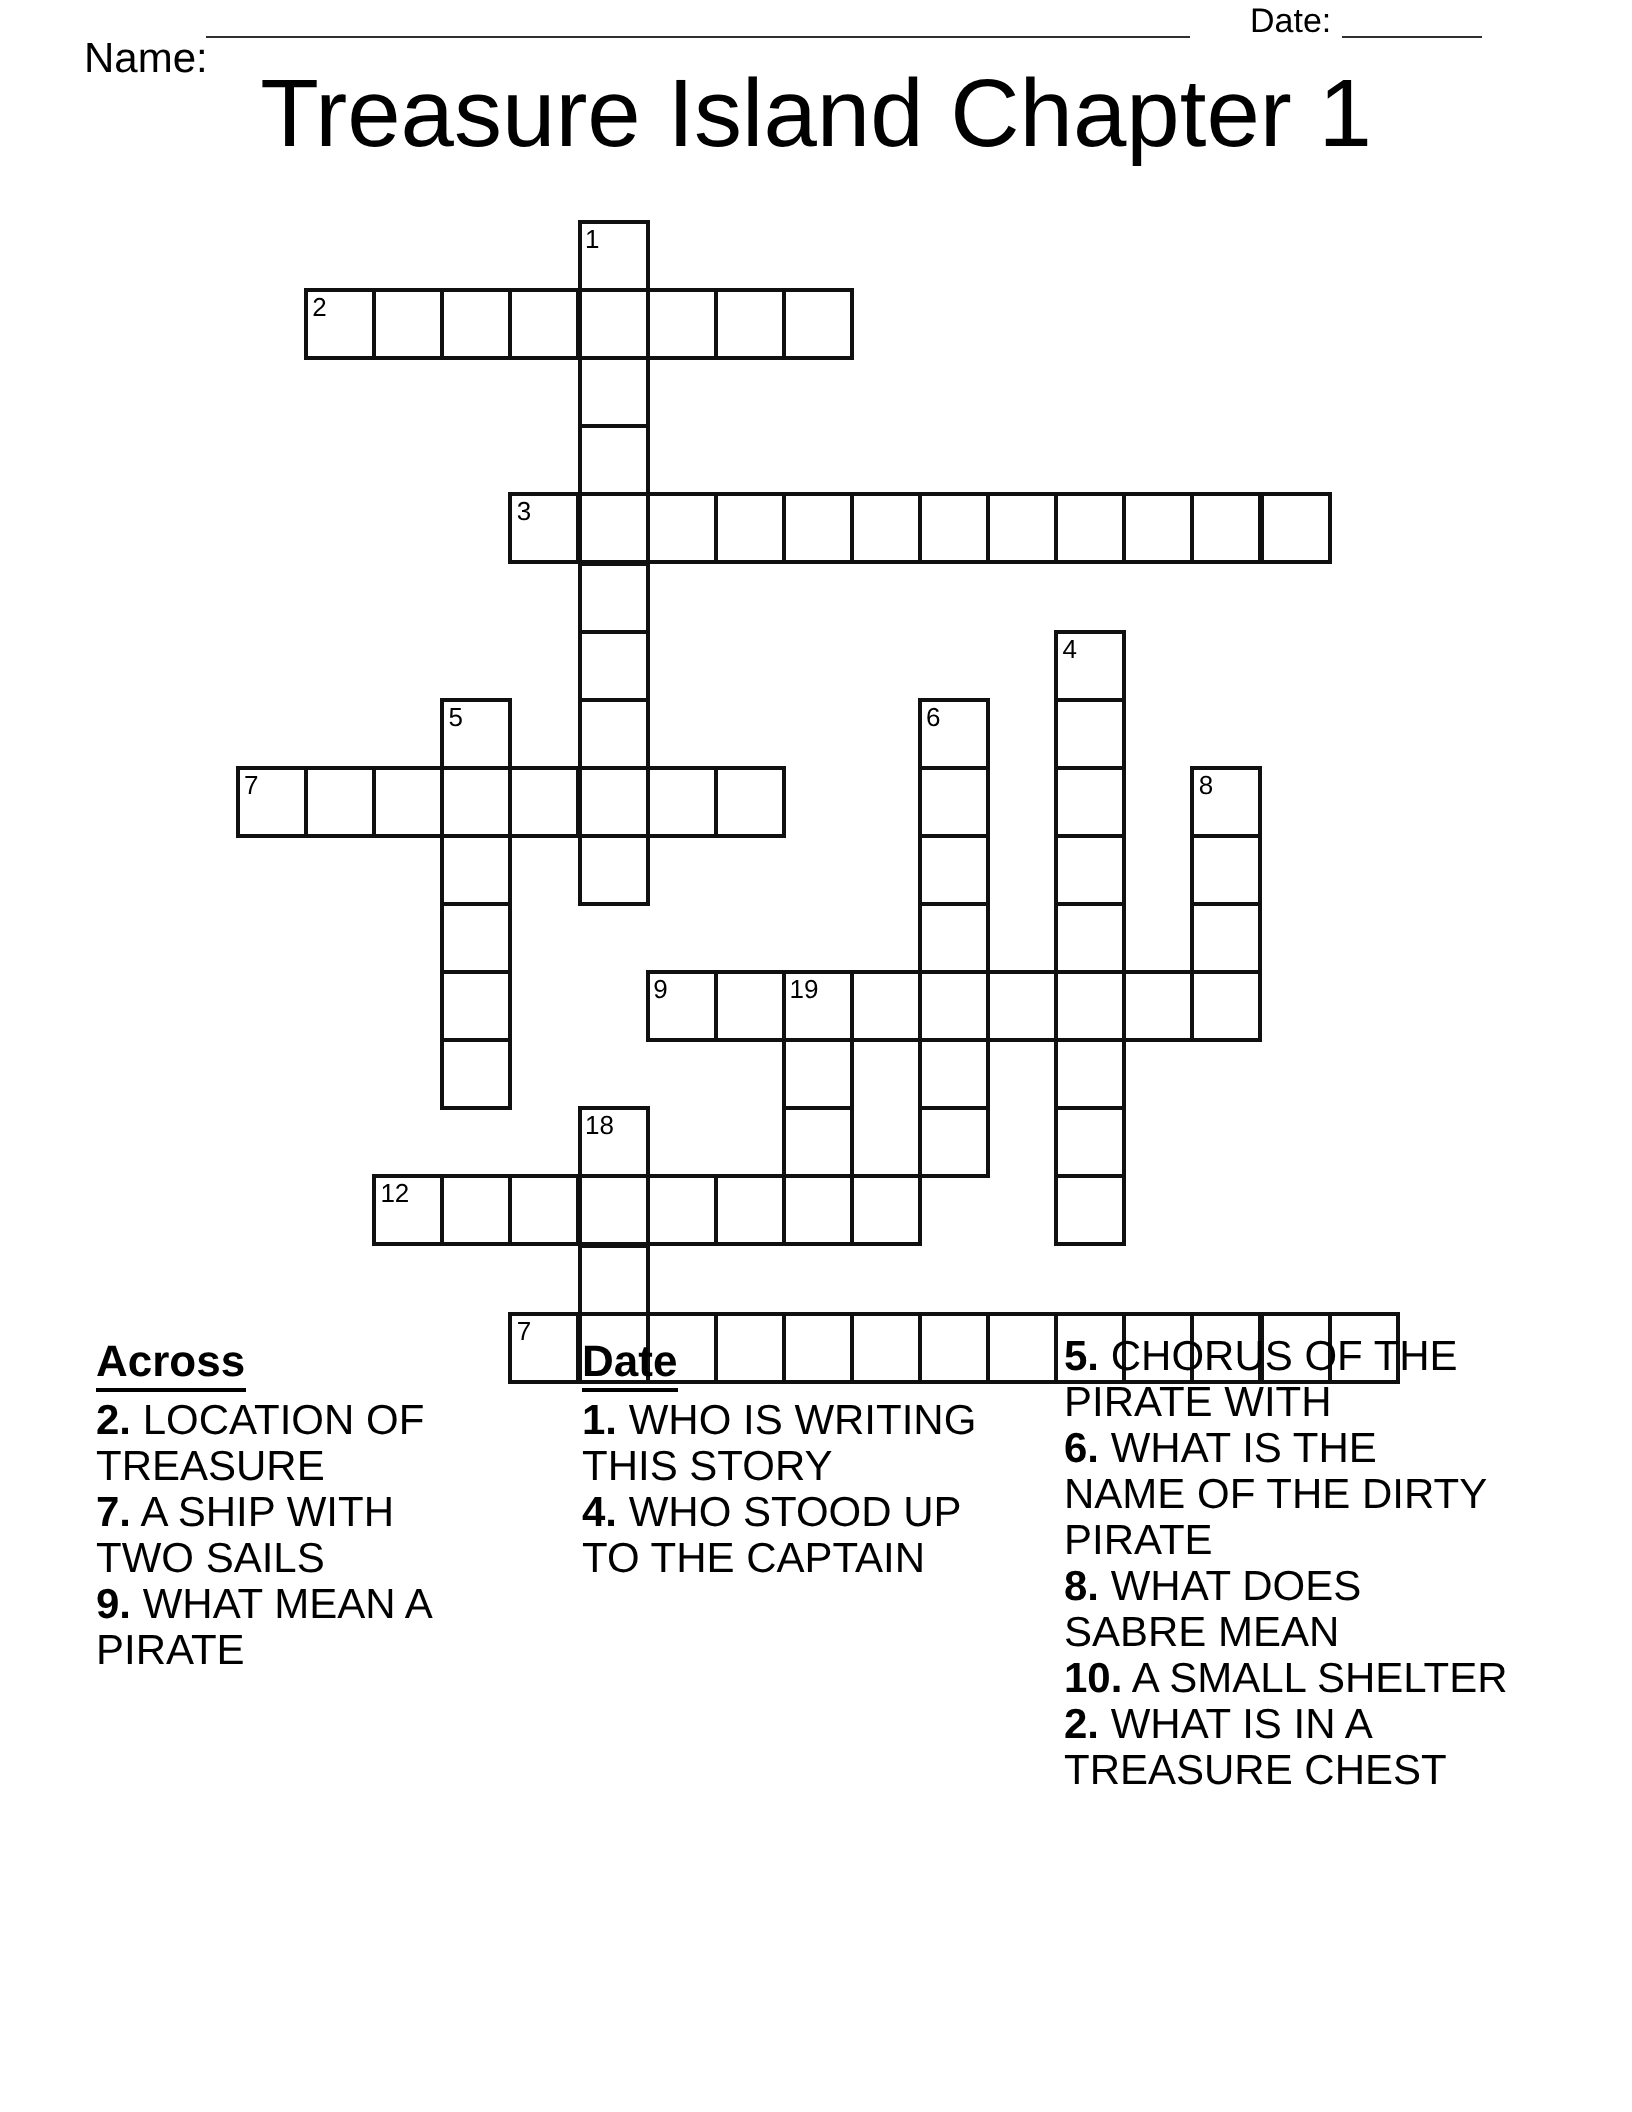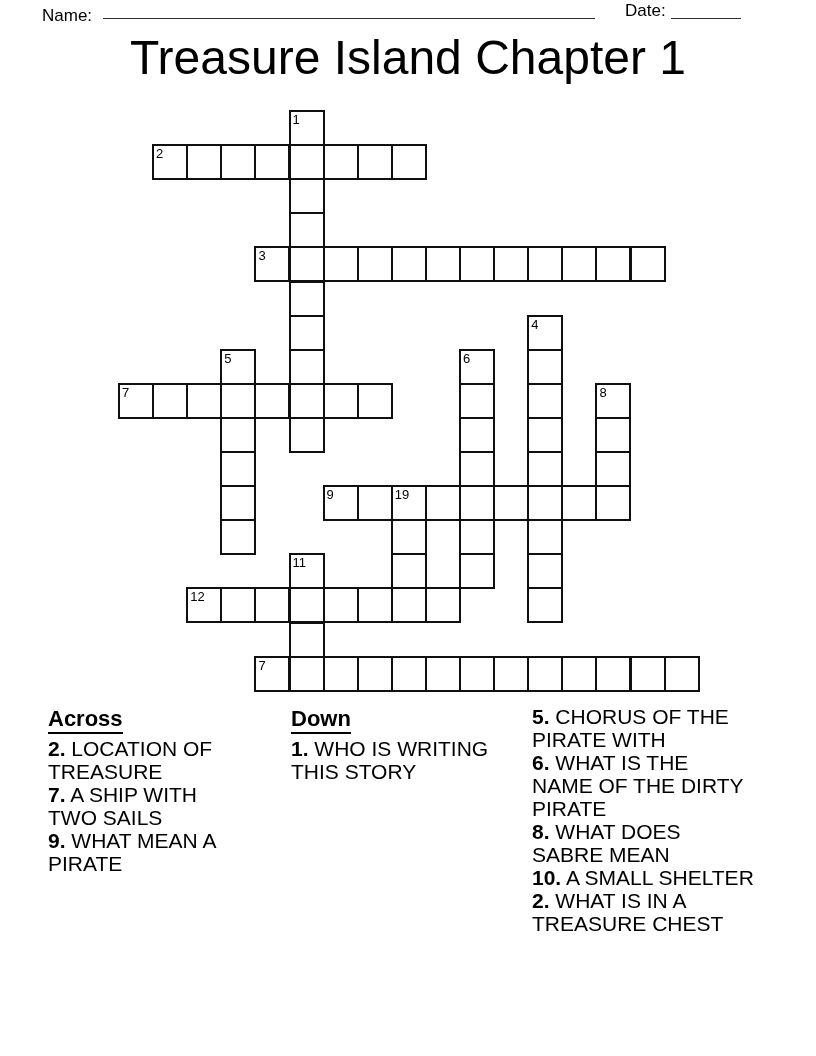--- a/index.html
+++ b/index.html
@@ -1,29 +1,29 @@
 <!DOCTYPE html>
 <html><head>
 <meta charset="utf-8">
 <style>
   html,body{margin:0;padding:0;overflow:hidden;}
   body{
     width:816px;height:1056px;position:relative;background:#ffffff;
     font-family:"Liberation Sans","DejaVu Sans",sans-serif;color:#000;
   }
   .abs{position:absolute;}
-  #name-label{left:42px;top:6px;font-size:17px;}
+  #name-label{left:42px;top:18px;font-size:21px;}
   #name-line{left:103px;top:0;width:492px;height:18px;border-bottom:1.6px solid #2f2f2f;}
   #date-label{left:625px;top:1px;font-size:17px;}
   #date-line{left:671px;top:0;width:70px;height:18px;border-bottom:1.6px solid #2f2f2f;}
   #page-title{left:0;top:30px;width:816px;text-align:center;font-size:48px;line-height:56px;}
   #crossword-grid{left:0;top:0;width:816px;height:700px;}
   .cell{position:absolute;box-sizing:border-box;border:2px solid #101010;background:#fff;}
   .cellnum{position:absolute;font-size:13px;line-height:13px;color:#000;}
-  .clue-col{position:absolute;top:705px;width:252px;font-size:21px;line-height:23px;}
+  .clue-col{position:absolute;top:667px;width:252px;font-size:21px;line-height:23px;}
   #clues-column-1{left:48px;}
   #clues-column-2{left:291px;}
   #clues-column-3{left:532px;}
   .clue-head{font-weight:bold;font-size:22px;margin:2px 0 7px 0;}
   .clue-head span{border-bottom:2px solid #000;padding-bottom:1px;}
   .clue{margin:0;}
   .clue-num{font-weight:bold;}
   .clue-text{white-space:pre-line;}
 </style>
 </head>
@@ -132,38 +132,40 @@
     <div class="cellnum" style="left: 292.5px; top: 113px;">1</div>
     <div class="cellnum" style="left: 156.1px; top: 147.1px;">2</div>
     <div class="cellnum" style="left: 258.4px; top: 249.4px;">3</div>
     <div class="cellnum" style="left: 531.2px; top: 317.6px;">4</div>
     <div class="cellnum" style="left: 224.3px; top: 351.7px;">5</div>
     <div class="cellnum" style="left: 463px; top: 351.7px;">6</div>
     <div class="cellnum" style="left: 122px; top: 385.8px;">7</div>
     <div class="cellnum" style="left: 599.4px; top: 385.8px;">8</div>
     <div class="cellnum" style="left: 326.6px; top: 488.1px;">9</div>
     <div class="cellnum" style="left: 394.8px; top: 488.1px;">19</div>
-    <div class="cellnum" style="left: 292.5px; top: 556.3px;">11</div>
+    <div class="cellnum" style="left: 292.5px; top: 556.3px;">18</div>
     <div class="cellnum" style="left: 190.2px; top: 590.4px;">12</div>
     <div class="cellnum" style="left: 258.4px; top: 658.6px;">7</div>
   </div>
 
 <div class="clue-col" id="clues-column-1">
     <div class="clue-head"><span>Across</span></div>
     <div class="clue"><span class="clue-num">2.</span> <span class="clue-text">LOCATION OF
 TREASURE</span></div>
     <div class="clue"><span class="clue-num">7.</span> <span class="clue-text">A SHIP WITH
 TWO SAILS</span></div>
     <div class="clue"><span class="clue-num">9.</span> <span class="clue-text">WHAT MEAN A
 PIRATE</span></div>
   </div>
 <div class="clue-col" id="clues-column-2">
-    <div class="clue-head"><span>Down</span></div>
+    <div class="clue-head"><span>Date</span></div>
     <div class="clue"><span class="clue-num">1.</span> <span class="clue-text">WHO IS WRITING
 THIS STORY</span></div>
+    <div class="clue"><span class="clue-num">4.</span> <span class="clue-text">WHO STOOD UP
+TO THE CAPTAIN</span></div>
   </div>
 <div class="clue-col" id="clues-column-3">
     <div class="clue"><span class="clue-num">5.</span> <span class="clue-text">CHORUS OF THE
 PIRATE WITH</span></div>
     <div class="clue"><span class="clue-num">6.</span> <span class="clue-text">WHAT IS THE
 NAME OF THE DIRTY
 PIRATE</span></div>
     <div class="clue"><span class="clue-num">8.</span> <span class="clue-text">WHAT DOES
 SABRE MEAN</span></div>
     <div class="clue"><span class="clue-num">10.</span> <span class="clue-text">A SMALL SHELTER</span></div>

